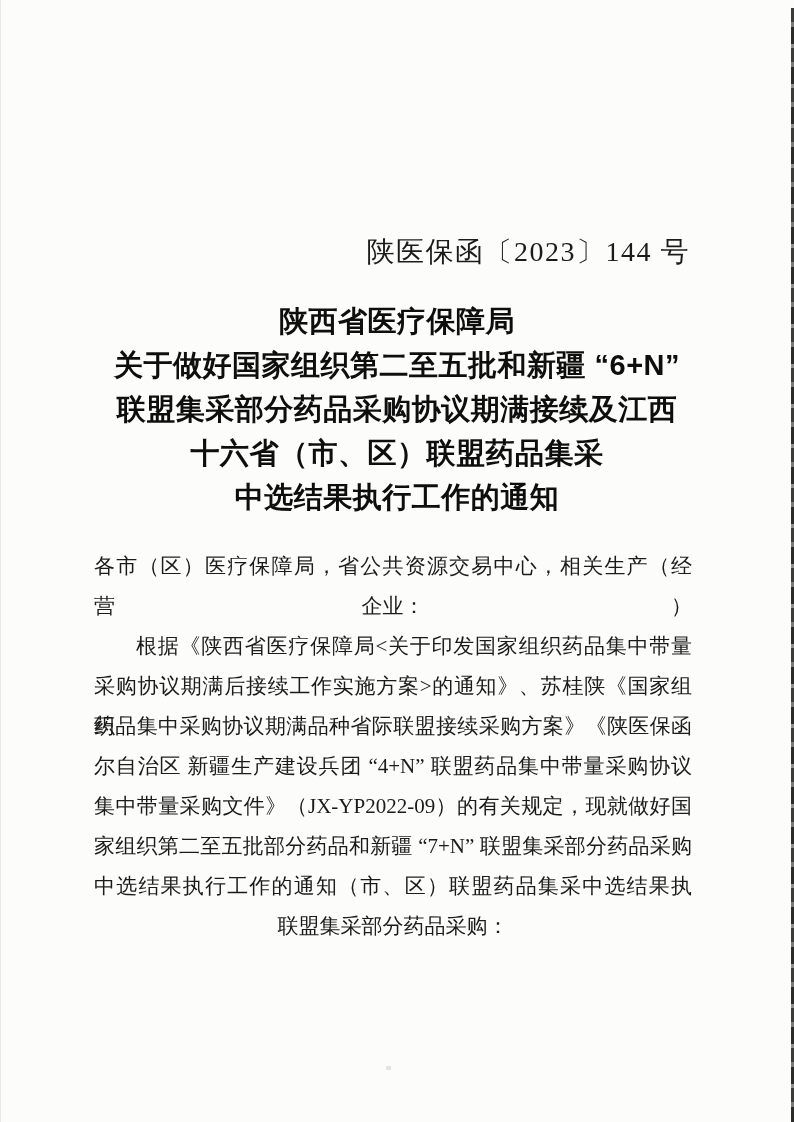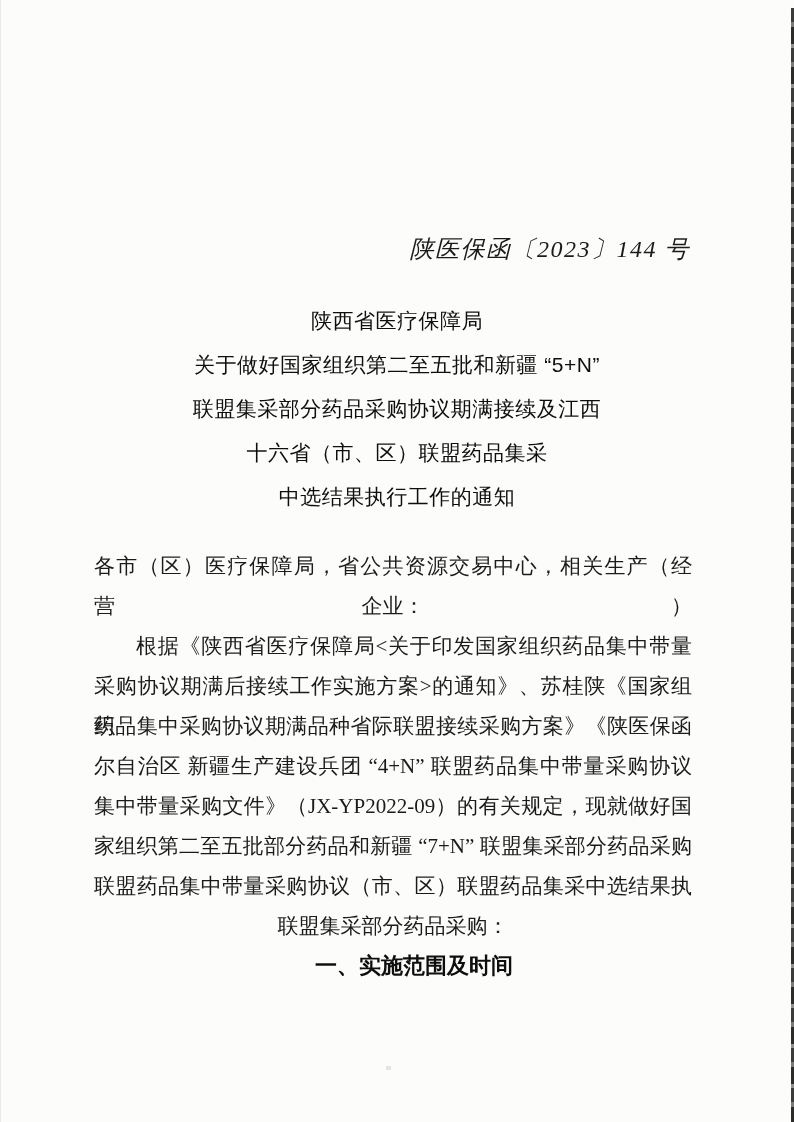--- a/index.html
+++ b/index.html
@@ -13,34 +13,33 @@
     height: 1122px;
     overflow: hidden;
     background: var(--paper, #fcfcfa);
     color: var(--ink, #1b1b1b);
     font-family: "Liberation Serif", "DejaVu Serif", serif;
   }
   .doc-number {
     position: absolute;
     top: 233px;
     right: 104px;
-    font-size: 24px;
+    font-size: 28px;
     letter-spacing: 1.5px;
     white-space: nowrap;
-    font-style: italic;
   }
   .title-block {
     position: absolute;
     top: 299px;
     left: 40px;
     right: 40px;
     text-align: center;
     font-family: "Liberation Sans", "DejaVu Sans", sans-serif;
-    font-weight: 400;
-    font-size: 21px;
+    font-weight: 700;
+    font-size: 29px;
     line-height: 44px;
     color: var(--title-ink, #0e0e0e);
     letter-spacing: 0.5px;
   }
   .body-block {
     position: absolute;
     top: 546px;
     left: 94px;
     width: 598px;
     font-size: 21px;
@@ -99,37 +98,36 @@
 </style>
 </head>
 <body>
 
 <div class="page">
 
   <div class="doc-number">陕医保函〔2023〕144 号</div>
 
   <div class="title-block">
     <div class="title-line">陕西省医疗保障局</div>
-    <div class="title-line">关于做好国家组织第二至五批和新疆 “5+N”</div>
+    <div class="title-line">关于做好国家组织第二至五批和新疆 “6+N”</div>
     <div class="title-line">联盟集采部分药品采购协议期满接续及江西</div>
     <div class="title-line">十六省（市、区）联盟药品集采</div>
     <div class="title-line">中选结果执行工作的通知</div>
   </div>
 
   <div class="body-block">
     <div class="line fill">各市（区）医疗保障局，省公共资源交易中心，相关生产（经营）</div>
     <div class="line">企业：</div>
     <div class="line fill indent">根据《陕西省医疗保障局&lt;关于印发国家组织药品集中带量</div>
     <div class="line fill">采购协议期满后接续工作实施方案&gt;的通知》、苏桂陕《国家组织</div>
     <div class="line fill">药品集中采购协议期满品种省际联盟接续采购方案》《陕医保函</div>
     <div class="line fill">尔自治区 新疆生产建设兵团 “4+N” 联盟药品集中带量采购协议</div>
     <div class="line fill">集中带量采购文件》（JX-YP2022-09）的有关规定，现就做好国</div>
     <div class="line fill">家组织第二至五批部分药品和新疆 “7+N” 联盟集采部分药品采购</div>
-    <div class="line fill">联盟药品集中带量采购协议（市、区）联盟药品集采中选结果执</div>
+    <div class="line fill">中选结果执行工作的通知（市、区）联盟药品集采中选结果执</div>
     <div class="line">联盟集采部分药品采购：</div>
-    <div class="line heading indent">一、实施范围及时间</div>
   </div>
 
   <div class="scan-edge-right"></div>
   <div class="scan-edge-left"></div>
   <div class="scan-speck"></div>
 
 </div>
 
 </body></html>

